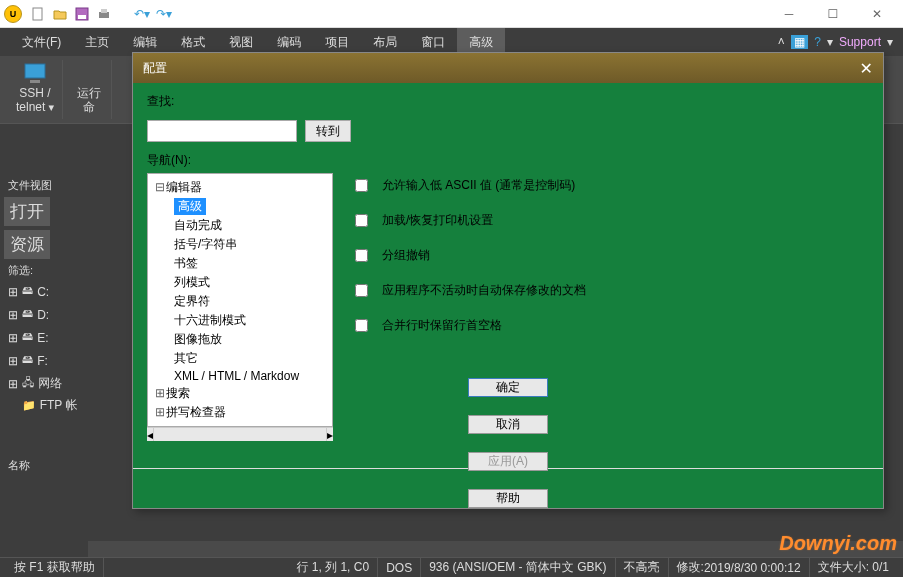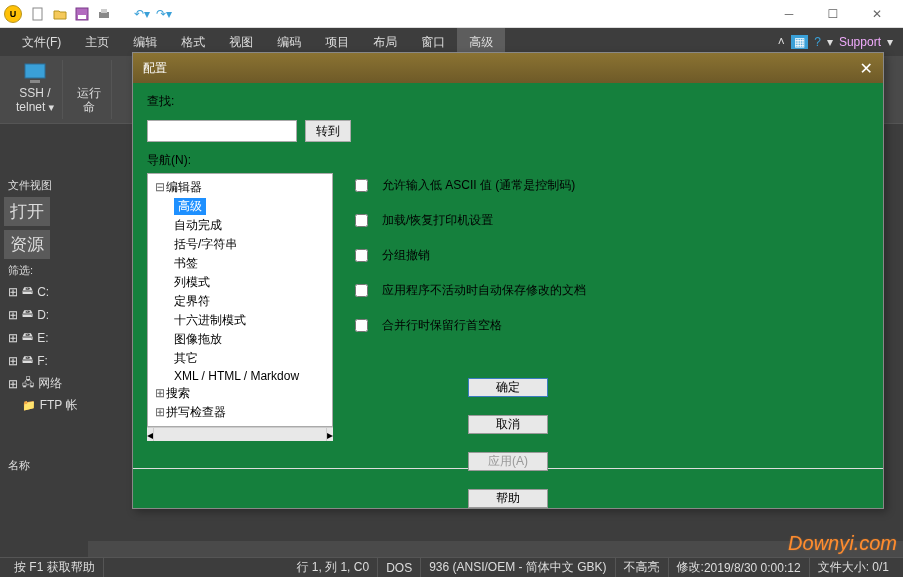--- a/index.html
+++ b/index.html
@@ -60,21 +60,21 @@
 .tree-sb { height:14px; background:#e8e8e8; border-top:1px solid #ccc; display:flex; }
 .tree-sb .tr { flex:1; border-left:1px solid #ccc; border-right:1px solid #ccc; }
 .opts { flex:1; padding:4px 8px; }
 .opts label { display:flex; align-items:center; gap:14px; margin-bottom:18px; }
 .opts input[type=checkbox] { width:13px; height:13px; }
 .btm { height:40px; display:flex; justify-content:flex-end; align-items:center; gap:18px; padding:0 14px; border-top:1px solid #ddd;flex-direction:column; }
 .btm button { width:80px; height:24px; background:#e8e8e8; border:1px solid #999; cursor:pointer; }
 .btm button.ok { border:1px solid #3a7bbf; }
 .btm button:disabled { color:#999; }
 
-.watermark { position:absolute; right:6px; bottom:22px; color:#ff8c2e; font-style:italic; font-family:Arial; font-size:20px; font-weight:normal; pointer-events:none; text-shadow:0 0 2px rgba(255,140,46,.4); }
+.watermark { position:absolute; right:6px; bottom:22px; color:#ff8c2e; font-style:italic; font-family:Arial; font-size:20px; font-weight:bold; pointer-events:none; text-shadow:0 0 2px rgba(255,140,46,.4); }
 
 svg { display:block; }
 </style>
 </head>
 <body>
 
 <div class="titlebar">
   <div class="logo">U</div>
   <div class="qat">
     <span>

